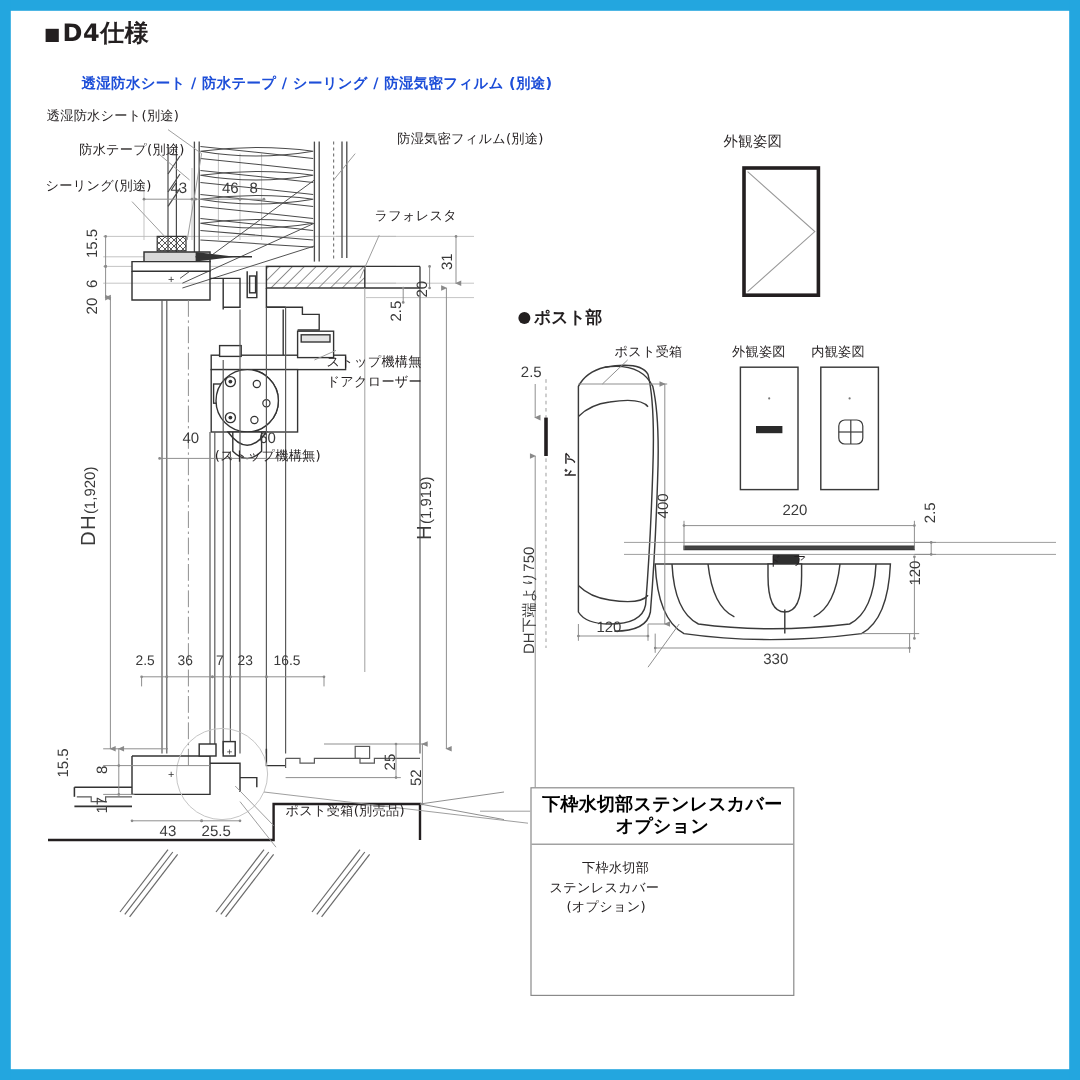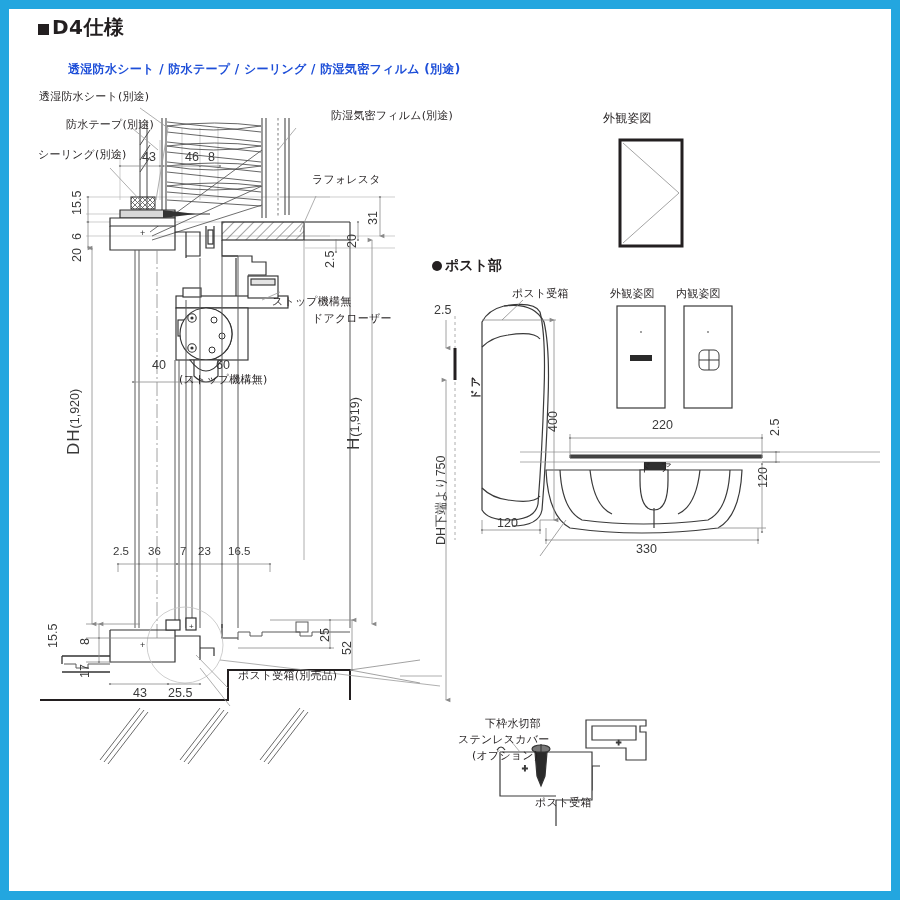--- a/index.html
+++ b/index.html
@@ -416,21 +416,21 @@
     <span class="sq"></span><span>D4仕様</span>
   </div>
   <div class="t jp sub2" style="left:68px;top:63px;color:#1d4ed8;">透湿防水シート / 防水テープ / シーリング / 防湿気密フィルム (別途)</div>
 
   <div class="t jp lbl" style="left:39px;top:91px;">透湿防水シート(別途)</div>
   <div class="t jp lbl" style="left:46px;top:119px;margin-left:20px;">防水テープ(別途)</div>
   <div class="t jp lbl" style="left:38px;top:149px;">シーリング(別途)</div>
   <div class="t jp lbl" style="left:299px;top:110px;margin-left:32px;">防湿気密フィルム(別途)</div>
   <div class="t jp lbl" style="left:312px;top:174px;">ラフォレスタ</div>
   <div class="t jp lbl" style="left:272px;top:296px;">ストップ機構無</div>
-  <div class="t jp lbl" style="left:272px;top:313px;margin-left:40px;">ドアクローザー</div>
+  <div class="t jp lbl" style="left:272px;top:313px;">ドアクローザー</div>
   <div class="t jp lbl" style="left:179px;top:374px;">(ストップ機構無)</div>
   <div class="t jp lbl" style="left:238px;top:670px;">ポスト受箱(別売品)</div>
 
   <div class="t num dim" style="left:142px;top:150px;">43</div>
   <div class="t num dim" style="left:185px;top:150px;">46</div>
   <div class="t num dim" style="left:208px;top:150px;">8</div>
 
   <div class="t num dim rot90" style="left:70px;top:215px;">15.5</div>
   <div class="t num dim rot90" style="left:70px;top:240px;">6</div>
   <div class="t num dim rot90" style="left:70px;top:262px;">20</div>
@@ -478,17 +478,25 @@
   <div class="t jp lbl" style="left:676px;top:288px;">内観姿図</div>
 
   <div class="t num dim" style="left:434px;top:303px;">2.5</div>
   <div class="t num dim rot90" style="left:546px;top:432px;">400</div>
   <div class="t num dim" style="left:497px;top:516px;">120</div>
   <div class="t num dim" style="left:652px;top:418px;">220</div>
   <div class="t num dim rot90" style="left:768px;top:436px;">2.5</div>
   <div class="t num dim rot90" style="left:756px;top:488px;">120</div>
   <div class="t num dim" style="left:636px;top:542px;">330</div>
 
+  <div class="optbox" style="left:442px;top:656px;width:218px;height:172px;">
+    <div class="hdr">
+      <span class="jp">
+        <span>下枠水切部ステンレスカバー</span><br>
+        <span>オプション</span>
+      </span>
+    </div>
+  </div>
   <div class="t jp lbl" style="left:485px;top:718px;">下枠水切部</div>
   <div class="t jp lbl" style="left:458px;top:734px;">ステンレスカバー</div>
   <div class="t jp lbl" style="left:472px;top:750px;">(オプション)</div>
 
 </div>
 
 </body></html>

